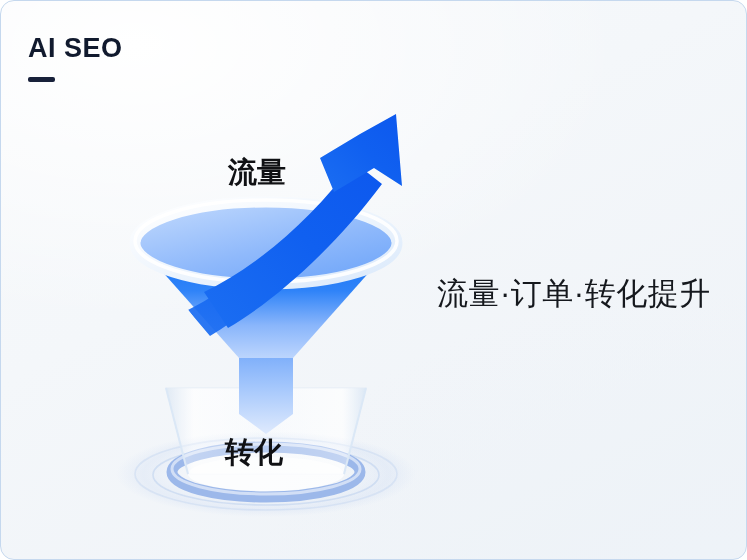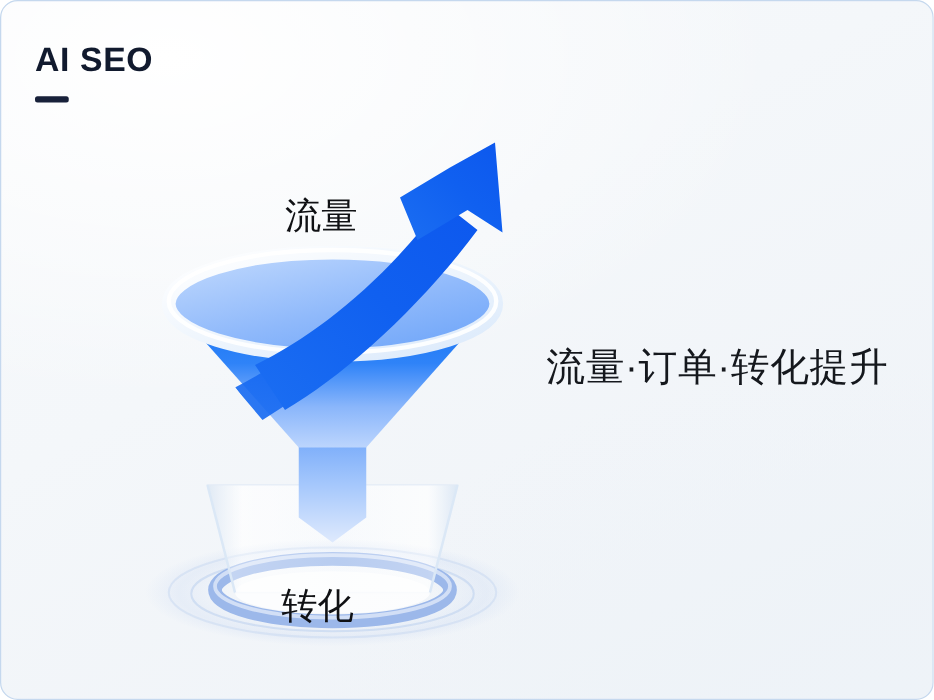--- a/index.html
+++ b/index.html
@@ -63,34 +63,33 @@
     position: absolute;
     left: 95px;
     top: 95px;
     width: 340px;
     height: 430px;
   }
   .illus svg { display: block; width: 100%; height: 100%; }
 
   .label {
     position: absolute;
-    font-weight: normal;
+    font-weight: bold;
     color: #101114;
     white-space: nowrap;
   }
   .label-traffic {
     left: 227px;
     top: 152px;
     font-size: 29px;
   }
   .label-conversion {
     left: 224px;
     top: 432px;
     font-size: 29px;
-    margin-top: 32px;
   }
 </style>
 </head>
 <body>
 
 <div class="card">
 
   <div class="header">
     <div class="title">AI SEO</div>
     <div class="title-rule"></div>

